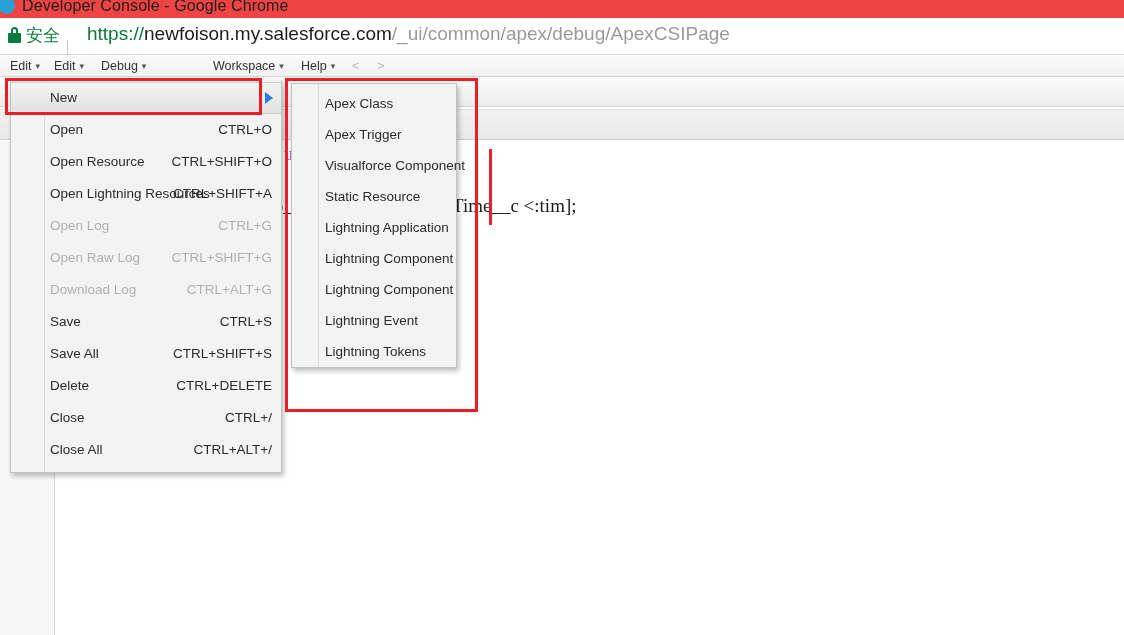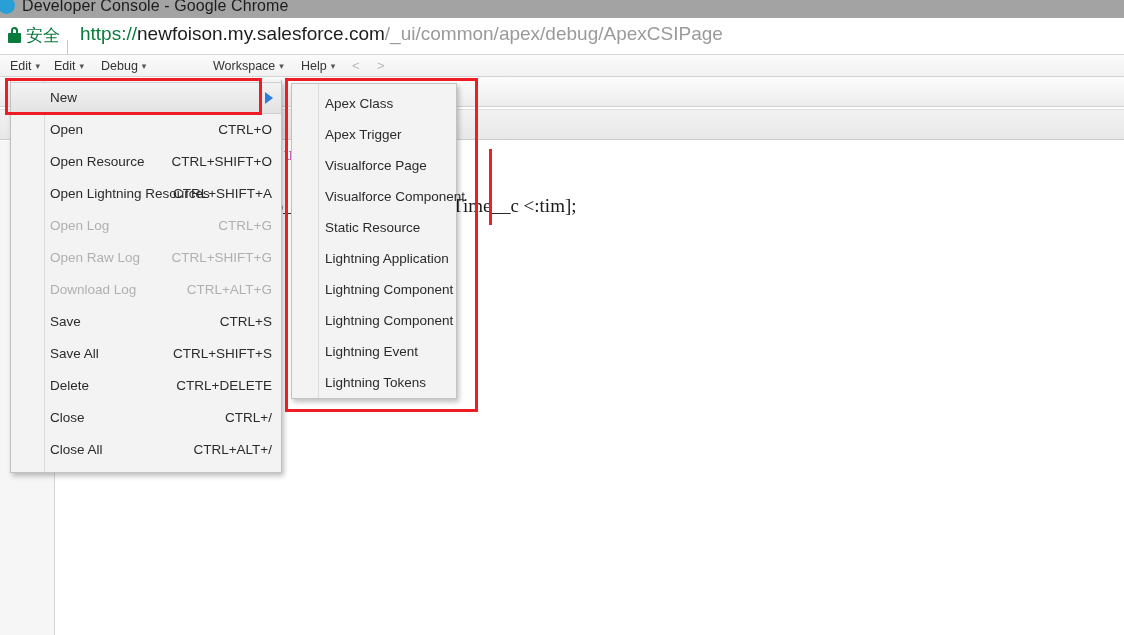--- a/index.html
+++ b/index.html
@@ -15,21 +15,21 @@
     font-family: "Liberation Sans", sans-serif;
     font-size: 13px;
     color: #222222;
   }
 
   
   #chrome-titlebar {
     position: absolute;
     left: 0; top: 0;
     width: 1124px; height: 18px;
-    background: #a3a3a3;
+    background: #ef4444;
     overflow: hidden;
   }
   #chrome-favicon {
     position: absolute;
     left: 0px; top: 0px;
     width: 16px; height: 16px;
   }
   #chrome-favicon .dot {
     position: absolute;
     left: -2px; top: -3px;
@@ -89,21 +89,21 @@
     width: 1px; height: 23px;
     background: #c9c9c9;
   }
   #url-text {
     position: absolute;
     left: 80px; top: 5px;
     font-size: 19px;
     white-space: nowrap;
     color: #9a9a9a;
   }
-  #url-text .scheme { color: #0a7a3d; }
+  #url-text .scheme { color: #0a7a3d; margin-left: 7px; }
   #url-text .host { color: #1d1d1d; }
   #url-text .path { color: #9a9a9a; }
 
   
   #menubar {
     position: absolute;
     left: 0; top: 55px;
     width: 1124px; height: 22px;
     background: linear-gradient(to bottom, #fbfbfb 0%, #f1f1f1 100%);
     border-bottom: 1px solid #cfcfcf;
@@ -339,21 +339,20 @@
     <div class="menu-item"><span>Save All</span><span class="shortcut">CTRL+SHIFT+S</span></div>
     <div class="menu-item"><span>Delete</span><span class="shortcut">CTRL+DELETE</span></div>
     <div class="menu-item"><span>Close</span><span class="shortcut">CTRL+/</span></div>
     <div class="menu-item"><span>Close All</span><span class="shortcut">CTRL+ALT+/</span></div>
   </div>
 
 <div id="new-submenu">
   <div class="menu-rail"></div>
 <div class="sub-item"><span>Apex Class</span></div>
     <div class="sub-item"><span>Apex Trigger</span></div>
-    <div class="sub-item"><span>Visualforce Page</span></div>
     <div class="sub-item"><span>Visualforce Component</span></div>
     <div class="sub-item"><span>Static Resource</span></div>
     <div class="sub-item"><span>Lightning Application</span></div>
     <div class="sub-item"><span>Lightning Component</span></div>
     <div class="sub-item"><span>Lightning Component</span></div>
     <div class="sub-item"><span>Lightning Event</span></div>
     <div class="sub-item"><span>Lightning Tokens</span></div>
   </div>
 
 <div class="annot-rect" id="annot-new"></div>

